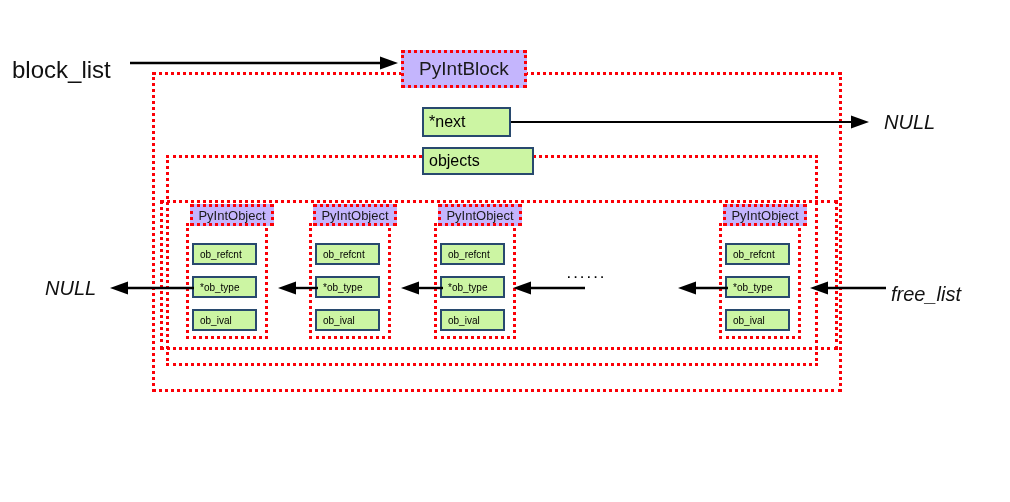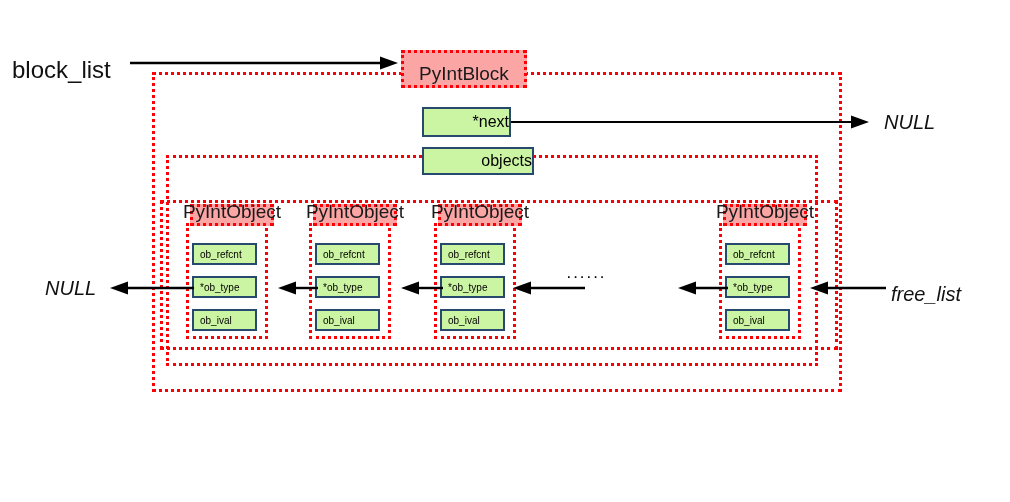--- a/index.html
+++ b/index.html
@@ -25,44 +25,44 @@
     border: 3px dotted #fb0007;
     box-sizing: border-box;
     background: transparent;
   }
 
   
   .struct-label {
     position: absolute;
     border: 3px dotted #fb0007;
     box-sizing: border-box;
-    background: #fca5a5;
+    background: #c4b5fd;
     display: flex;
-    align-items: flex-end;
+    align-items: center;
     justify-content: center;
     color: #1a1a1a;
     white-space: nowrap;
   }
   .struct-label.big { font-size: 19px; }
-  .struct-label.small { font-size: 19px; }
+  .struct-label.small { font-size: 13px; }
 
   
   .field-box {
     position: absolute;
     box-sizing: border-box;
     background: #ccf5a3;
     border: 2px solid #28496e;
     display: flex;
     align-items: center;
     padding-left: 6px;
     color: #000000;
     white-space: nowrap;
     overflow: hidden;
   }
-  .field-box.lg { font-size: 16px; padding-left: 5px; justify-content: flex-end; }
+  .field-box.lg { font-size: 16px; padding-left: 5px; }
   .field-box.sm { font-size: 10px; }
 
   
   .text-label {
     position: absolute;
     white-space: nowrap;
     color: #111111;
     line-height: 1;
   }
   .text-label.xl { font-size: 24px; }

